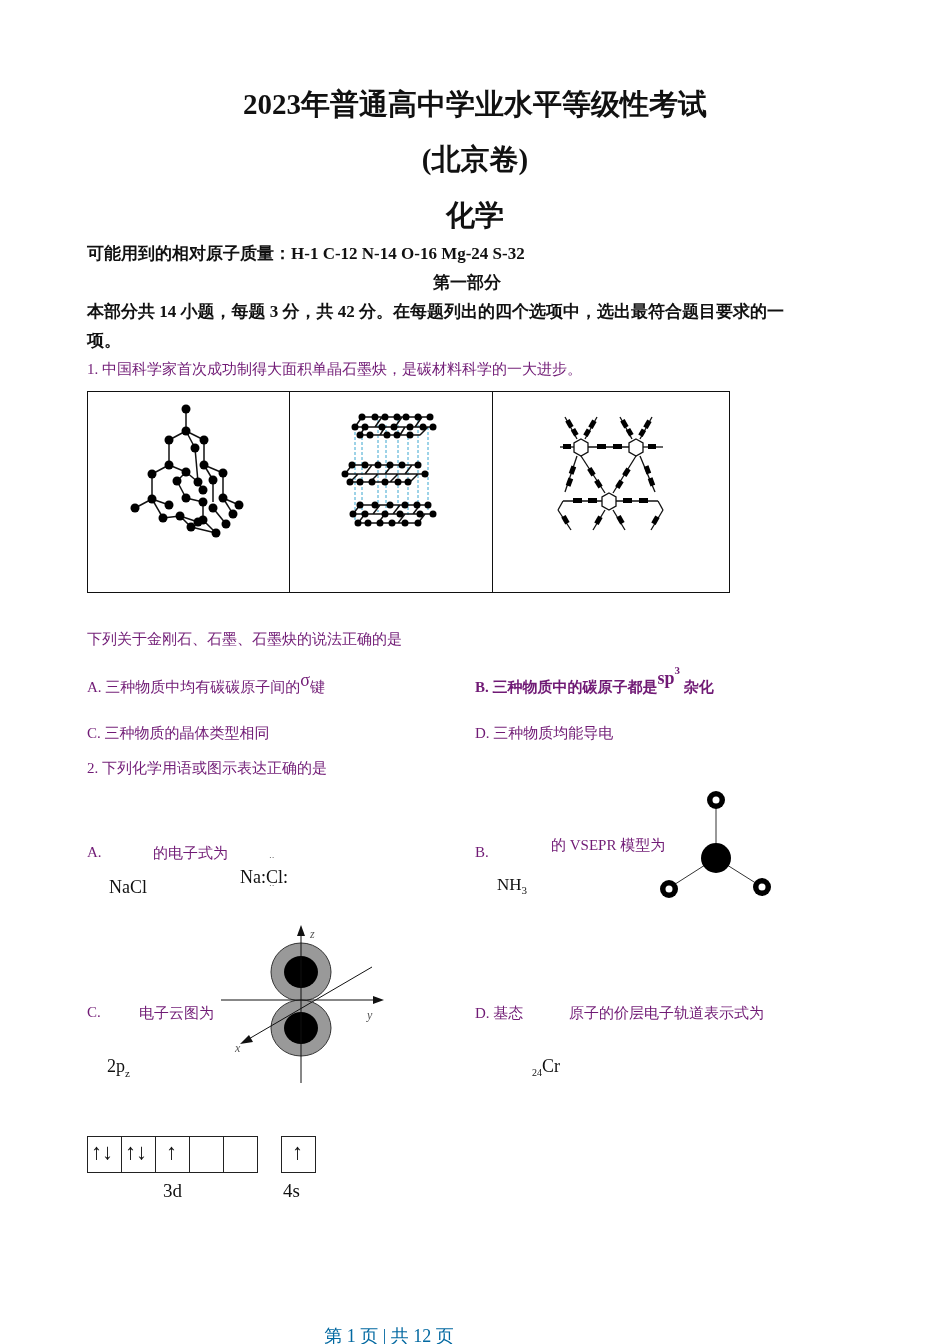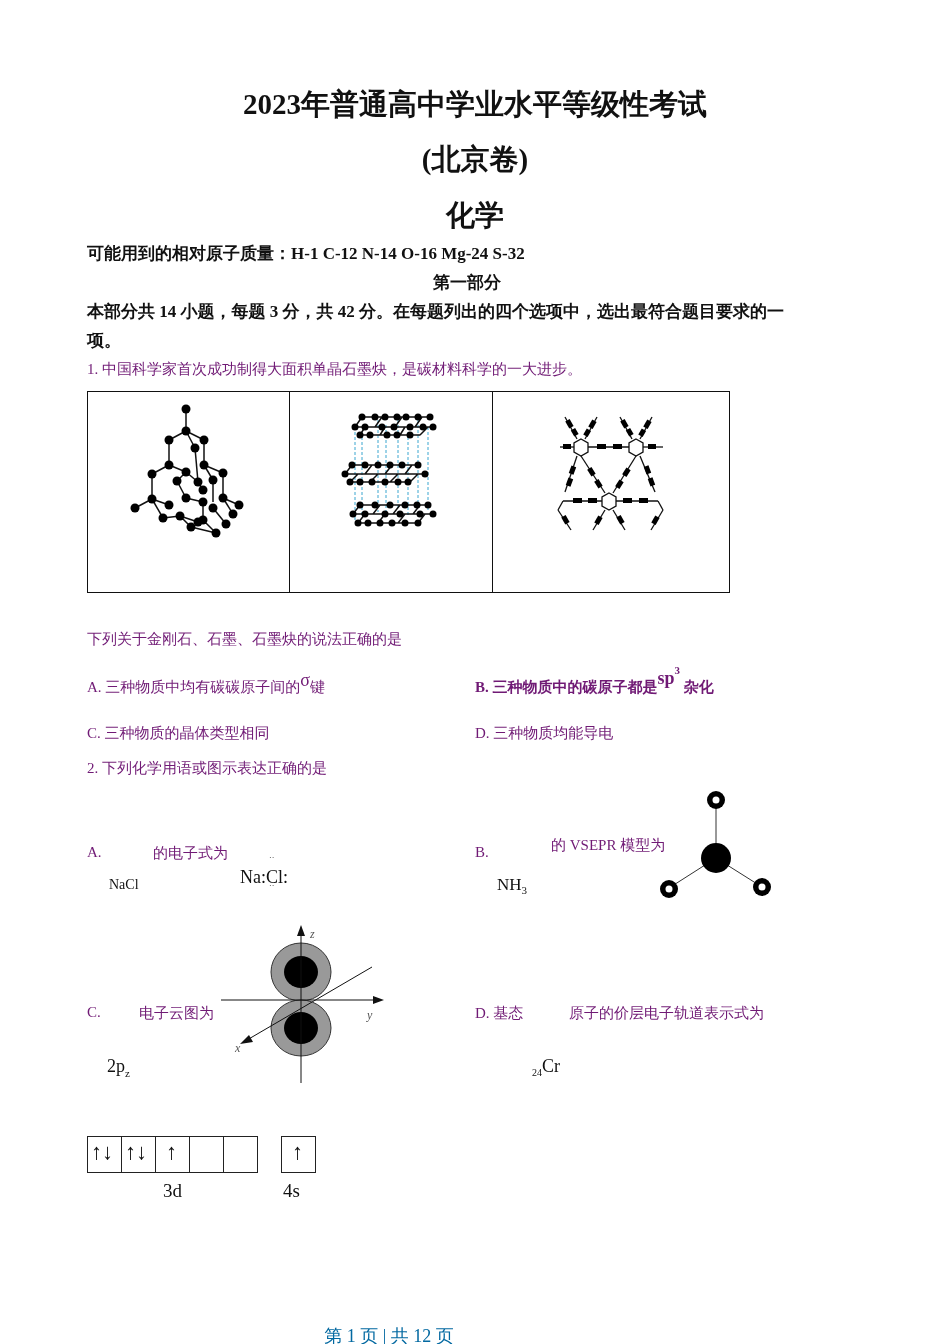--- a/index.html
+++ b/index.html
@@ -248,21 +248,21 @@
   <span>B. 三种物质中的碳原子都是</span><span style="font-size:18px; position:relative; top:-8px;">sp</span><span style="font-size:11px; position:relative; top:-18px;">3</span>&nbsp;<span>杂化</span>
 </div>
 <div class="abs t14" style="left:87px; top:724px;">C. 三种物质的晶体类型相同</div>
 <div class="abs t14" style="left:475px; top:724px;">D. 三种物质均能导电</div>
 
 <div class="abs t14" style="left:87px; top:759px;">2. 下列化学用语或图示表达正确的是</div>
 
 <div class="abs" style="left:87px; top:840px; width:380px; height:60px;">
   <span class="abs t14" style="left:0; top:4px;">A.</span>
   <span class="abs t14" style="left:66px; top:4px;">的电子式为</span>
-  <span class="abs" style="left:22px; top:37px; font-size:14px;">NaCl</span>
+  <span class="abs" style="left:22px; top:37px; font-size:18px;">NaCl</span>
   <span class="abs" style="left:153px; top:27px; font-size:18px;">
     <span>Na</span><span>:</span><span style="position:relative; display:inline-block;"><span class="abs" style="top:-14px; left:3px; font-size:8px;">··</span><span>Cl</span><span class="abs" style="top:14px; left:3px; font-size:8px;">··</span></span><span>:</span>
   </span>
 </div>
 
 <div class="abs" style="left:475px; top:785px; width:320px; height:120px;">
   <span class="abs t14" style="left:0; top:59px;">B.</span>
   <span class="abs t14" style="left:60px; top:51px;margin-left:16px;">的 VSEPR 模型为</span>
   <span class="abs" style="left:22px; top:90px; font-size:17px;"><span>NH</span><span class="sub">3</span></span>
   <svg width="320" height="120" style="left:0; top:0;">

